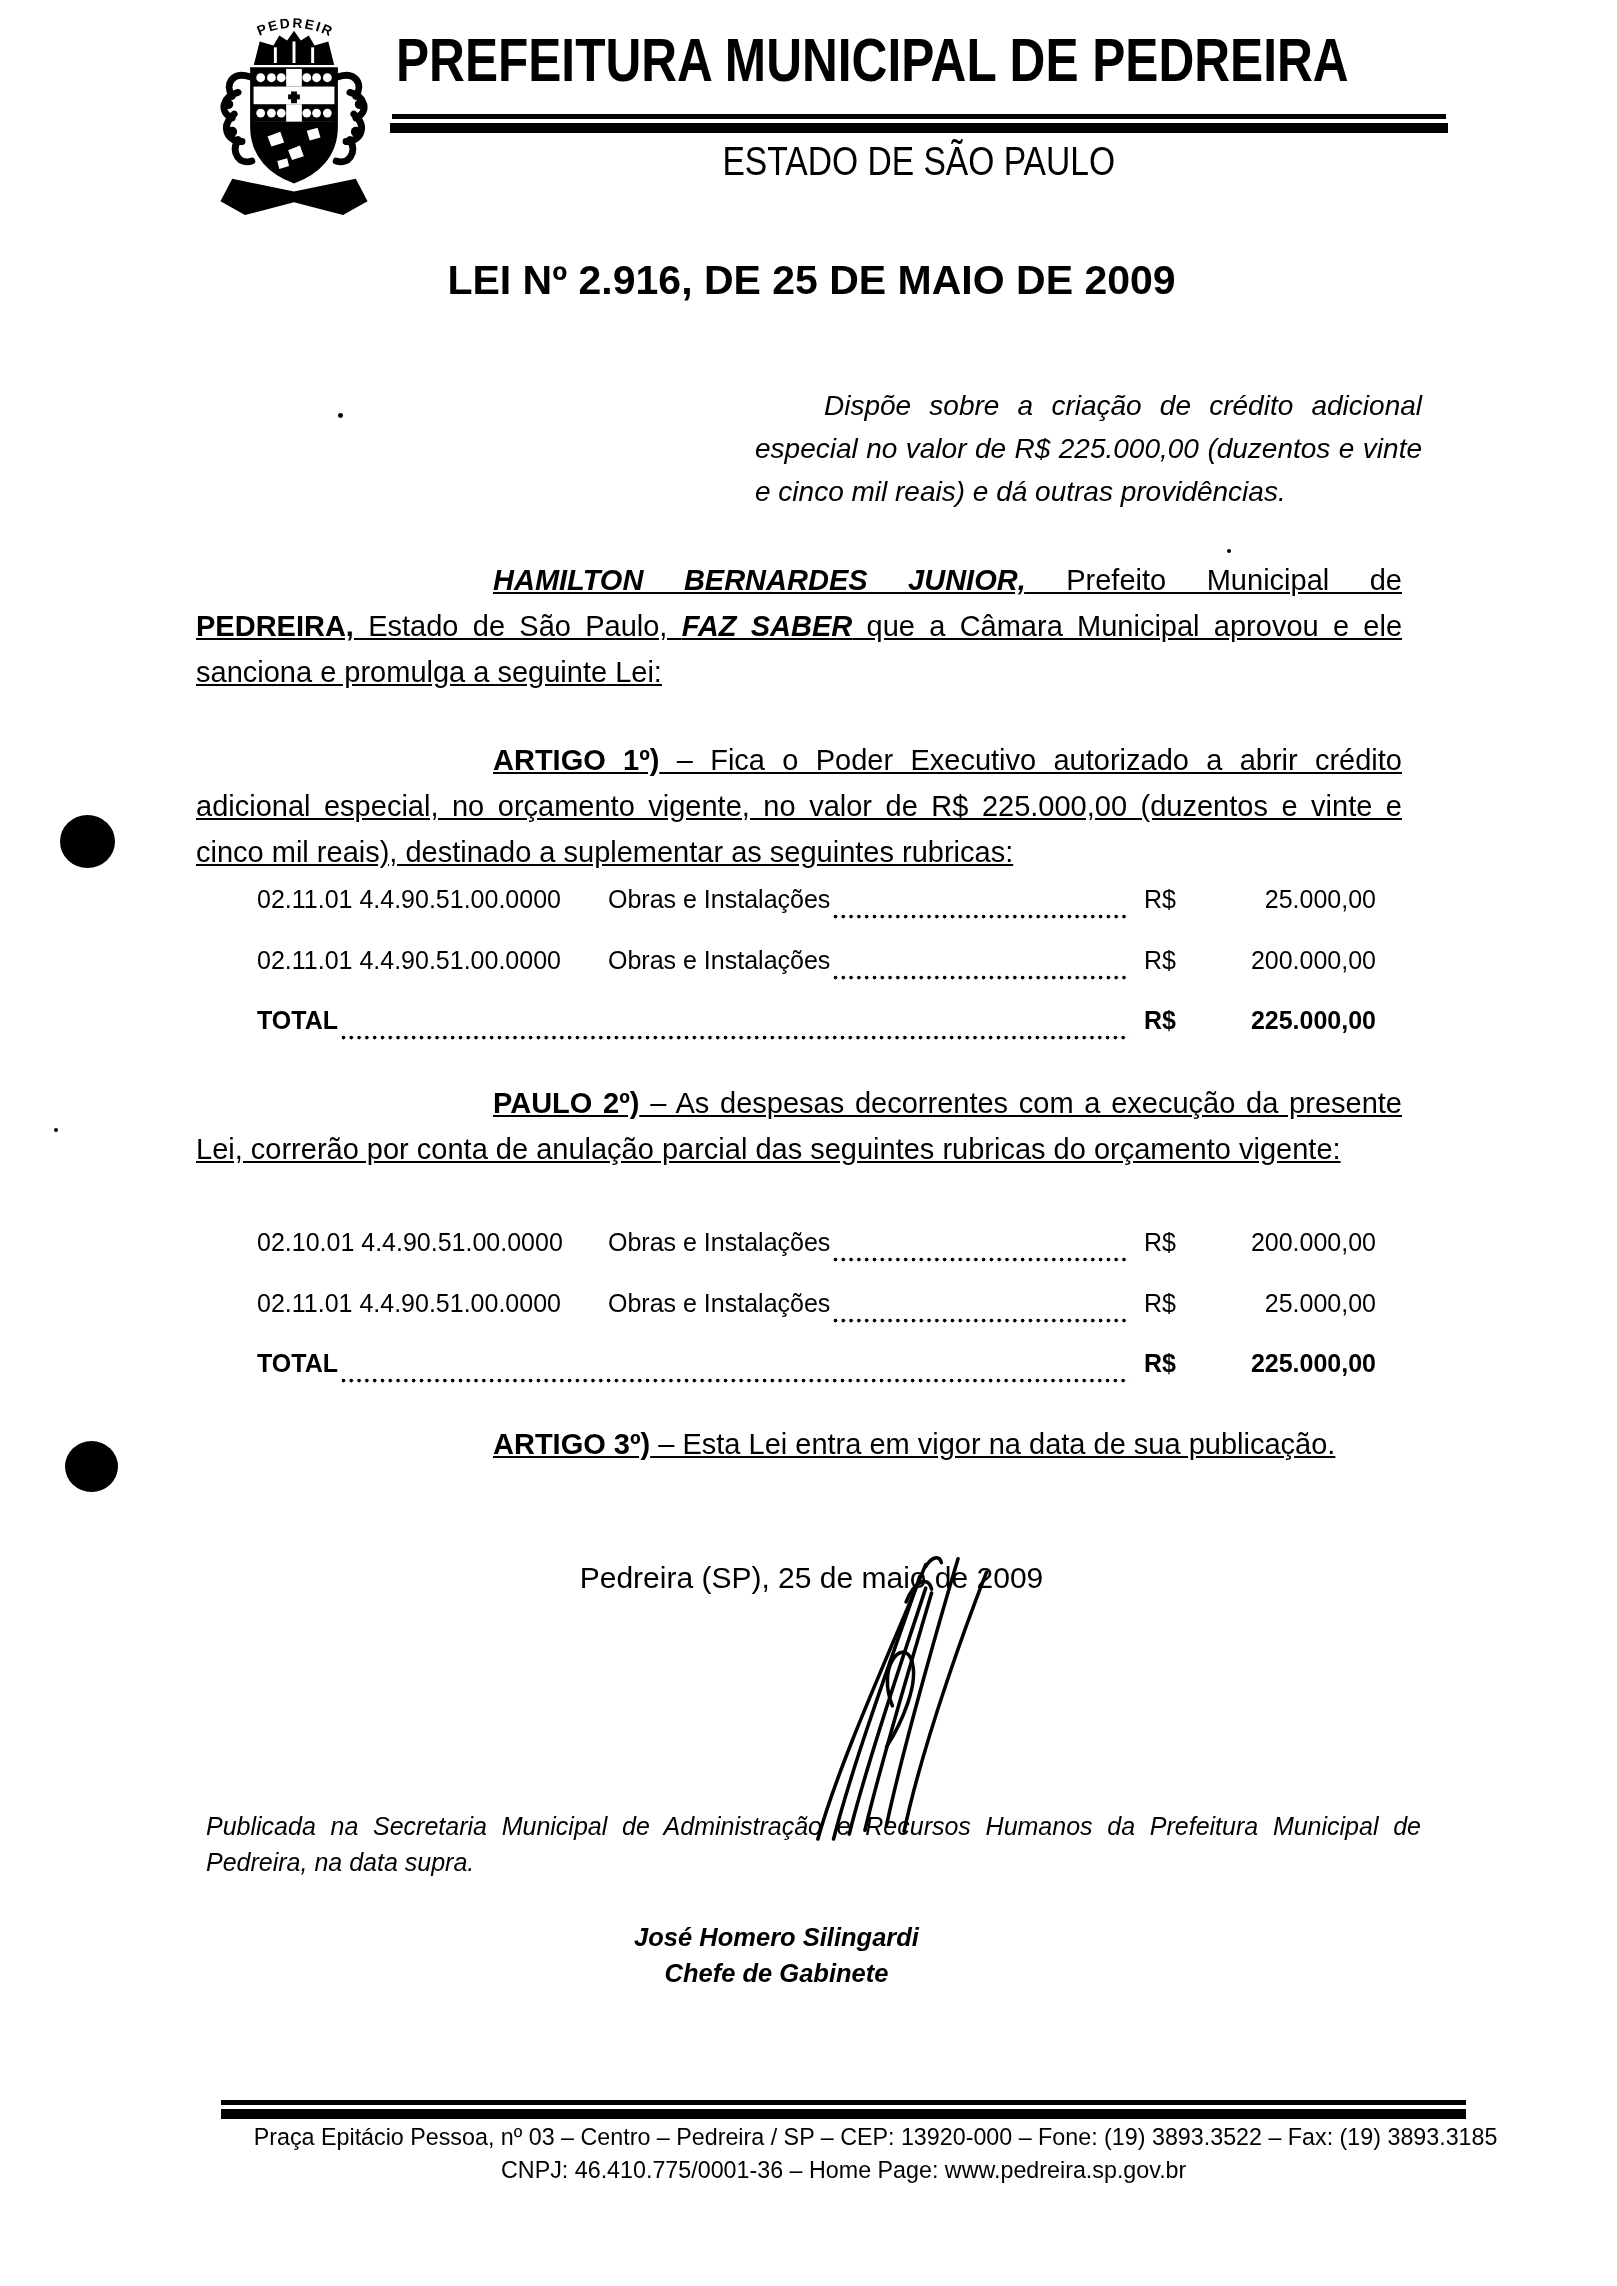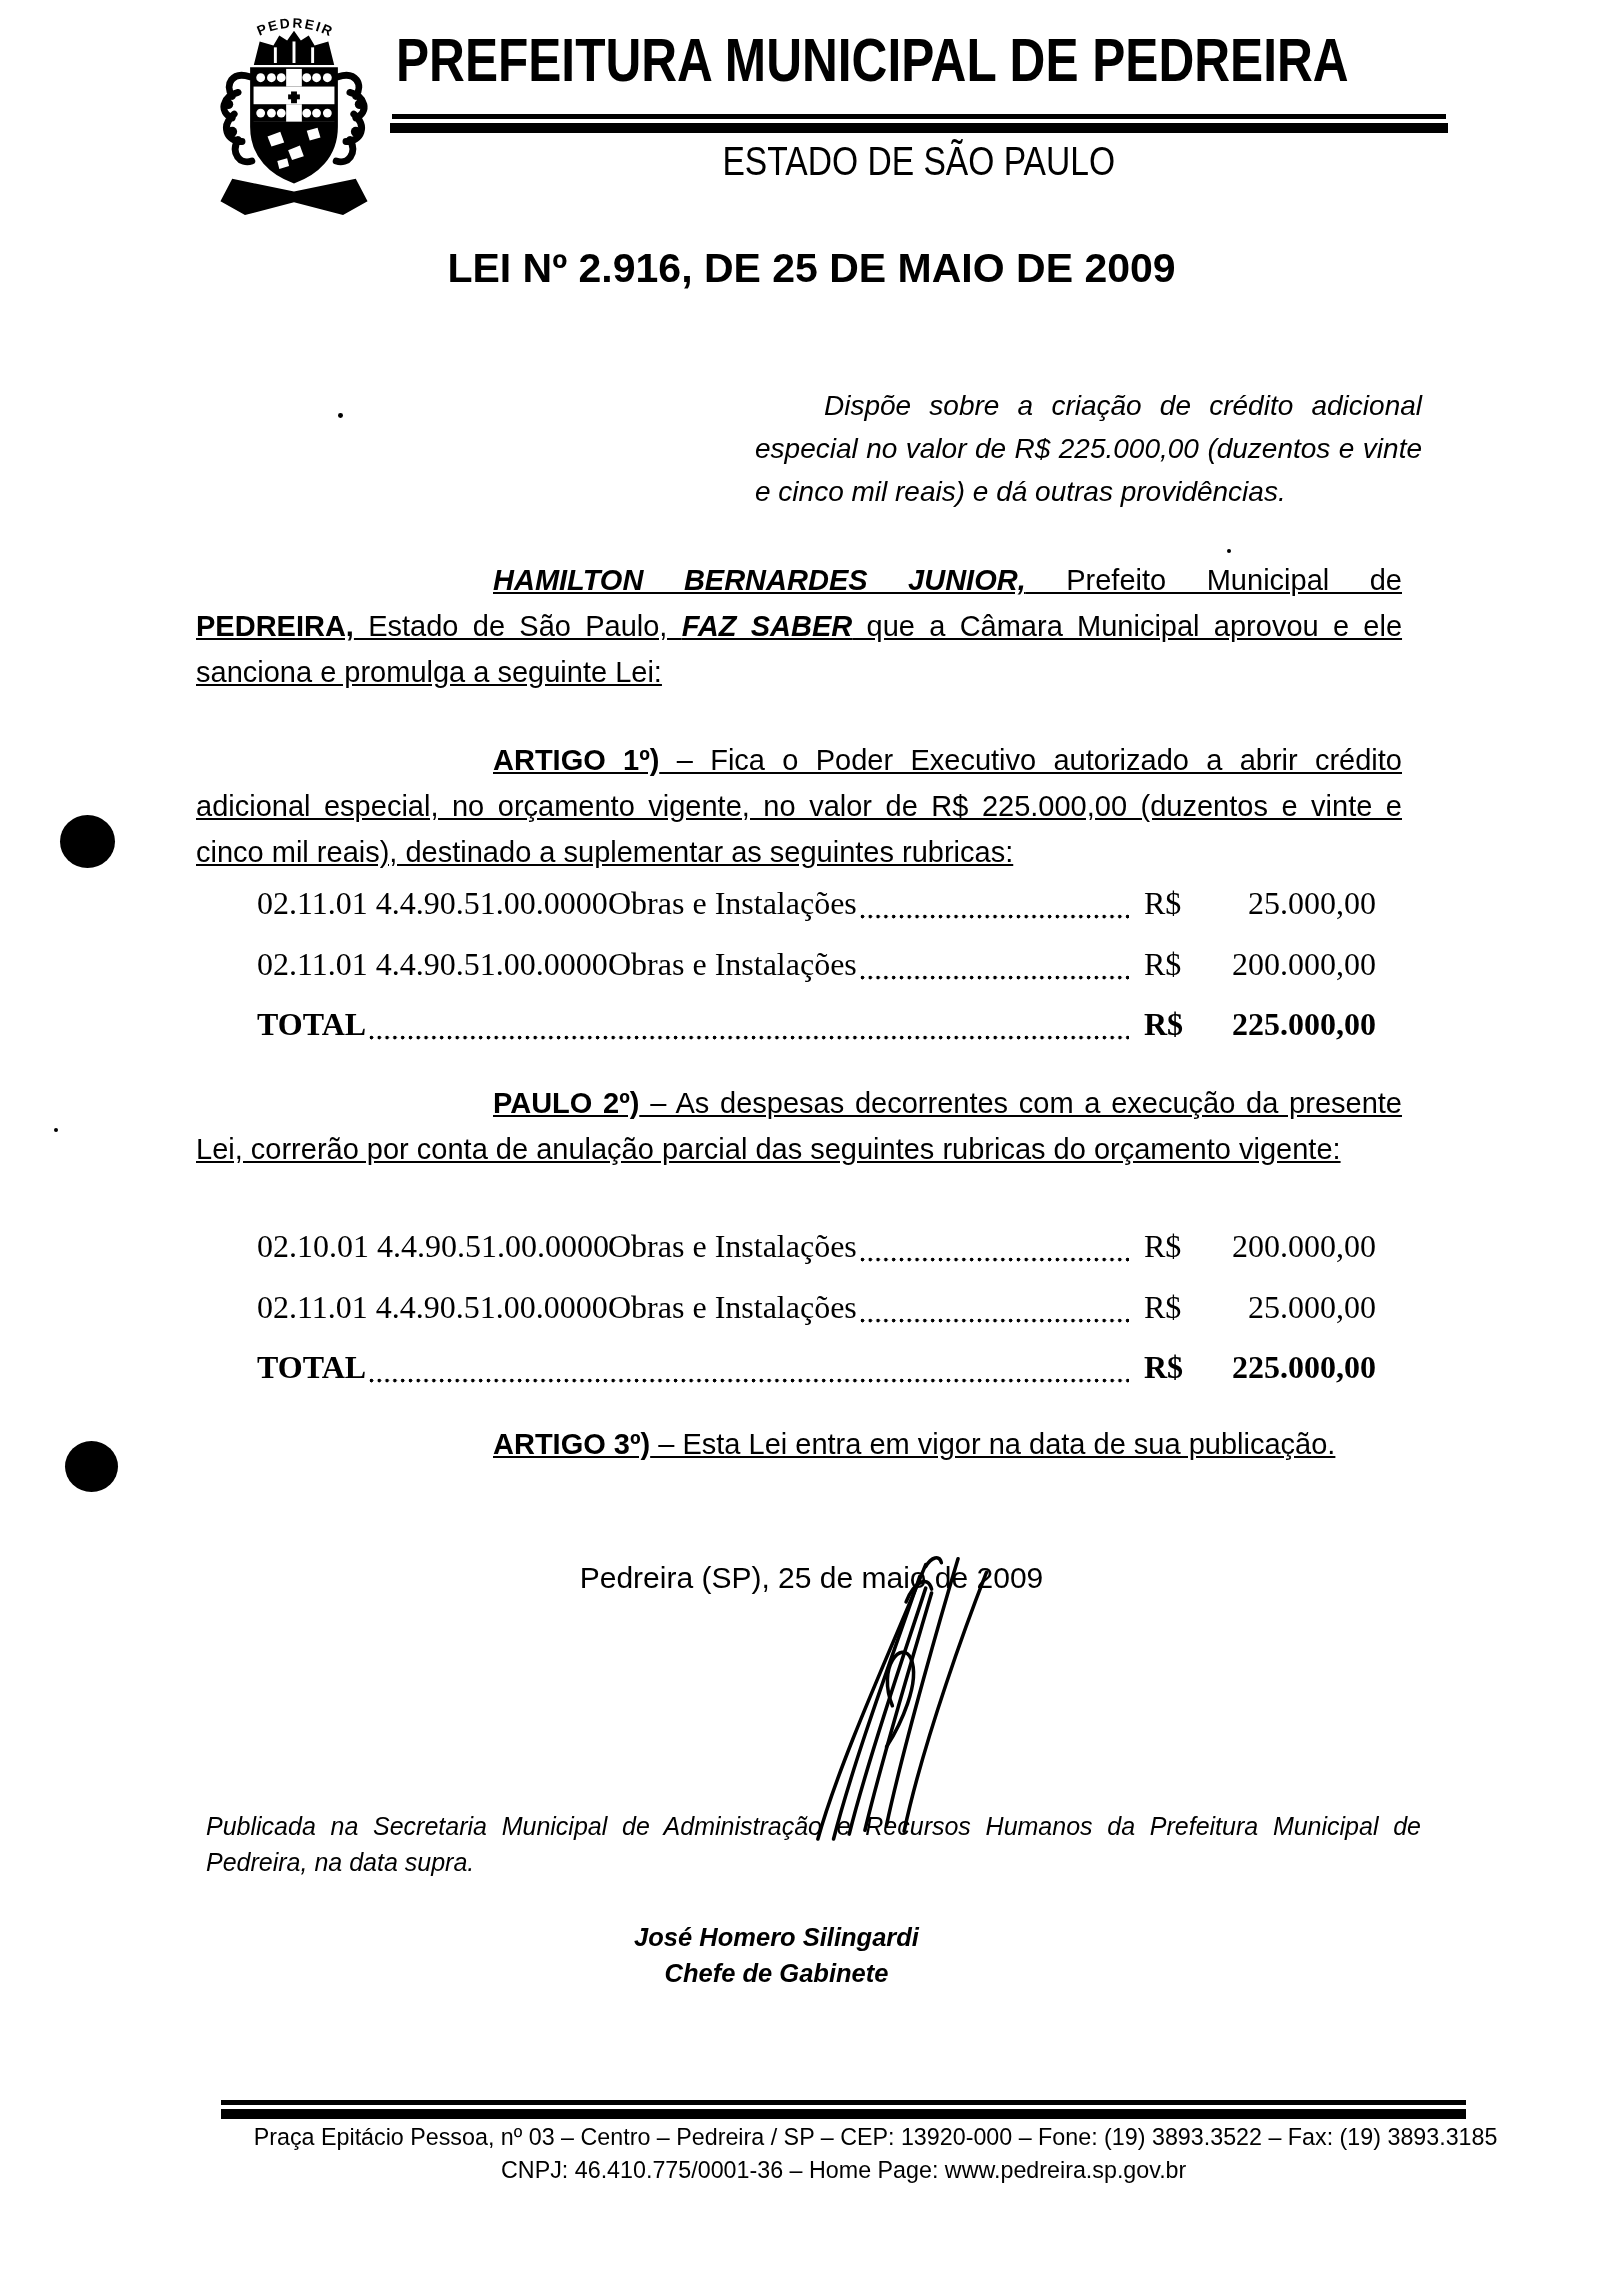--- a/index.html
+++ b/index.html
@@ -15,32 +15,32 @@
   .hdr-title {
     left:396px; top:23.5px; font-size:62px; font-weight:bold; white-space:nowrap;
     transform:scaleX(0.80); transform-origin:left top; letter-spacing:0px;
   }
   .hdr-rule-thin { left:392px; top:114px; width:1054px; height:4.9px; background:#000; }
   .hdr-rule-thick { left:390px; top:123px; width:1058px; height:9.8px; background:#000; }
   .hdr-sub { left:392px; top:139px; width:1054px; text-align:center; font-size:40px; white-space:nowrap; }
   .hdr-sub > span { display:inline-block; transform:scaleX(0.84); transform-origin:center top; }
 
   
-  .law-title { left:211px; top:245px; width:1201px; text-align:center;
+  .law-title { left:211px; top:257px; width:1201px; text-align:center;
     font-size:41px; font-weight:bold; white-space:nowrap; }
   .ementa { left:755px; top:384px; width:667px; font-style:italic; font-size:28px;
     line-height:43px; text-align:justify; text-indent:69px; }
 
   .para { left:196px; width:1206px; font-size:29px; line-height:46px;
     text-align:justify; text-indent:297px;text-decoration:underline; }
   .b { font-weight:bold; }
   .bi { font-weight:bold; font-style:italic; }
 
   
-  .btable { left:257px; width:1119px; font-size:32px;font-family:Liberation Serif, serif; }
+  .btable { left:257px; width:1119px; font-size:25px; }
   .trow { display:flex; align-items:baseline; height:40px; margin-bottom:20.6px; white-space:nowrap; }
   .t-code { width:351px; }
   .t-leader { flex:1; align-self:flex-end; height:4.9px; margin:0 4.9px 5.9px 2.9px;
     background-image:radial-gradient(circle at 2.5px 2.5px, #000 1.7px, transparent 2.1px);
     background-size:7.8px 4.9px; background-repeat:repeat-x; }
   .t-cur { width:65px; padding-left:9.8px; }
   .t-amt { width:167px; text-align:right; }
   .trow.total .t-code, .trow.total .t-cur, .trow.total .t-amt, .trow.total .t-label { font-weight:bold; }
 
   

